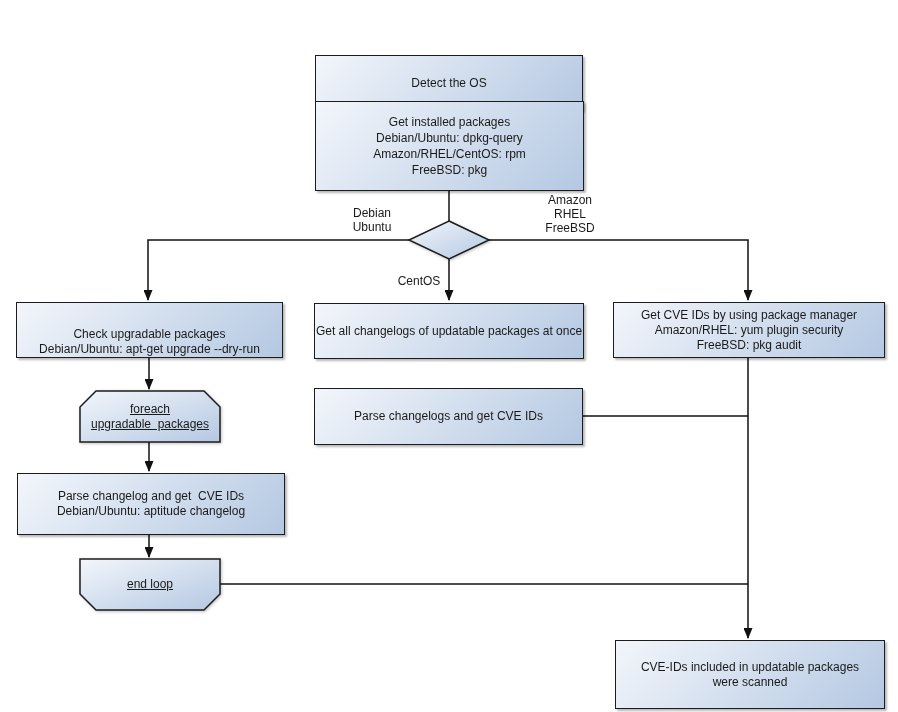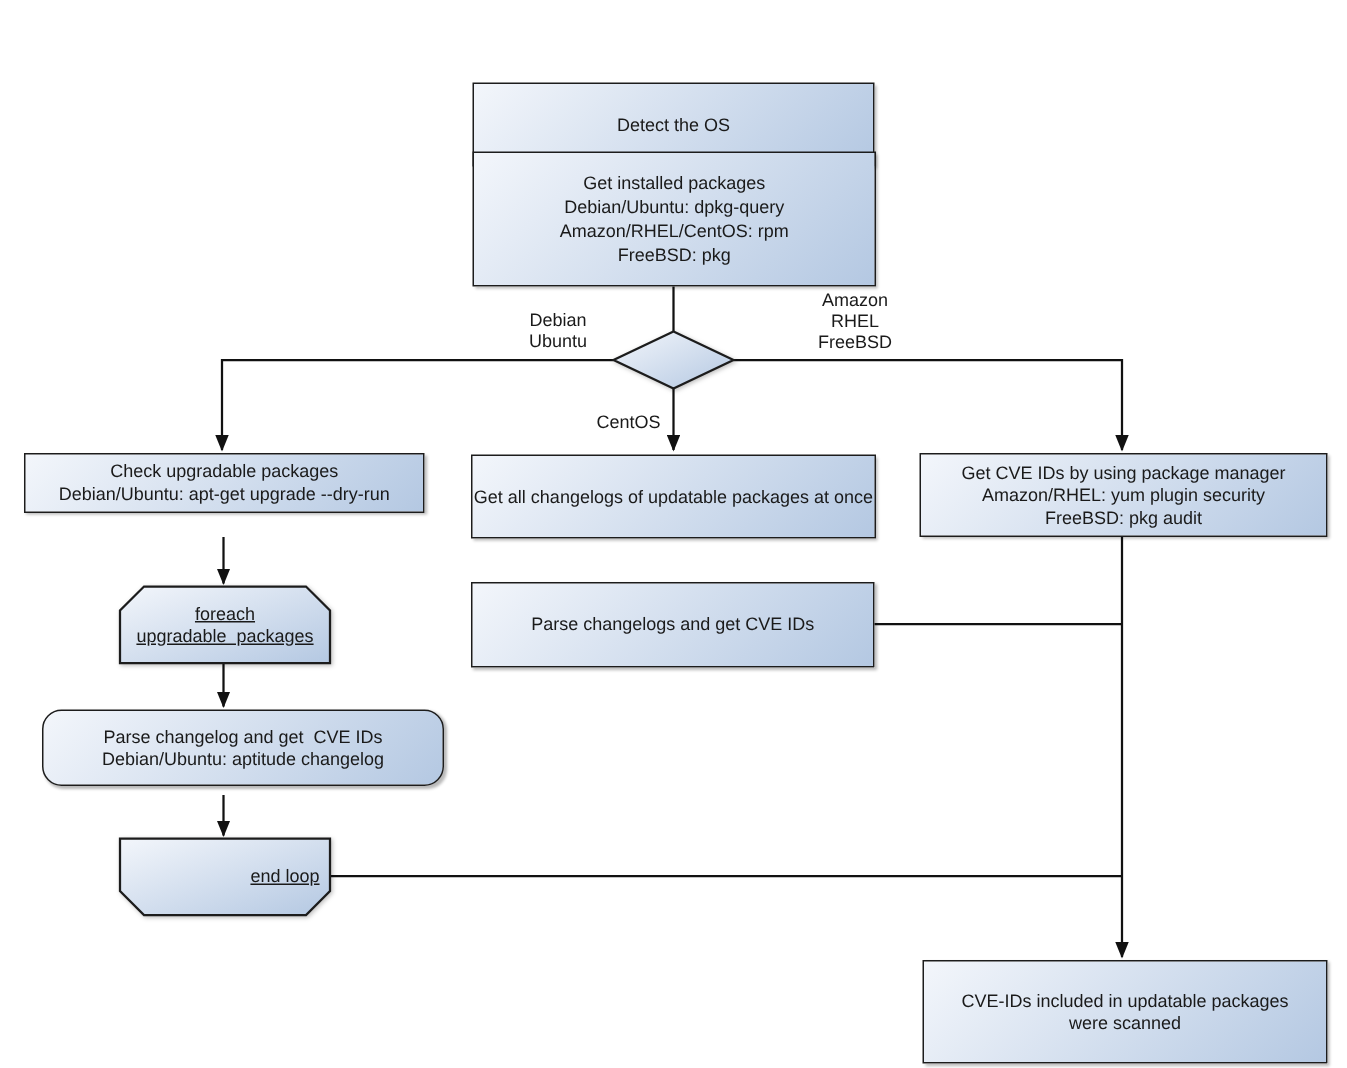--- a/index.html
+++ b/index.html
@@ -64,26 +64,26 @@
     <span class="ln">Detect the OS</span>
   </div>
 
   <div class="node lh16" style="left:315px;top:101px;width:269px;height:90px;">
     <span class="ln">Get installed packages</span>
     <span class="ln">Debian/Ubuntu: dpkg-query</span>
     <span class="ln">Amazon/RHEL/CentOS: rpm</span>
     <span class="ln">FreeBSD: pkg</span>
   </div>
 
-  <div class="node" style="left:16px;top:302px;width:267px;height:40px;">
+  <div class="node" style="left:16px;top:302px;width:267px;height:56px;justify-content:flex-end;">
     <span class="ln">Check upgradable packages</span>
     <span class="ln">Debian/Ubuntu: apt-get upgrade --dry-run</span>
   </div>
 
-  <div class="node" style="left:28px;top:473px;width:268px;height:51px;border-radius:13px;">
+  <div class="node" style="left:17px;top:473px;width:268px;height:62px;">
     <span class="ln">Parse changelog and get  CVE IDs</span>
     <span class="ln">Debian/Ubuntu: aptitude changelog</span>
   </div>
 
   <div class="node" style="left:314px;top:303px;width:270px;height:56px;gap:48px;">
     <span class="ln">Get all changelogs of updatable packages at once</span>
   </div>
 
   <div class="node" style="left:613px;top:302px;width:272px;height:56px;">
     <span class="ln">Get CVE IDs by using package manager</span>
@@ -97,21 +97,21 @@
 
   <div class="node" style="left:615px;top:640px;width:270px;height:69px;">
     <span class="ln">CVE-IDs included in updatable packages</span>
     <span class="ln">were scanned</span>
   </div>
 
   <div class="shape-label" style="left:80px;top:391px;width:140px;height:51px;">
     <span class="ln">foreach</span>
     <span class="ln">upgradable  packages</span>
   </div>
-  <div class="shape-label" style="left:80px;top:559px;width:140px;height:51px;padding-left:40px;">
+  <div class="shape-label" style="left:80px;top:559px;width:140px;height:51px;">
     <span class="ln">end loop</span>
   </div>
 
   <div class="side-label" style="left:344px;top:206px;width:56px;">
     <span class="ln">Debian</span>
     <span class="ln">Ubuntu</span>
   </div>
   <div class="side-label" style="left:500px;top:193px;width:52px;margin-left:44px;">
     <span class="ln">Amazon</span>
     <span class="ln">RHEL</span>

